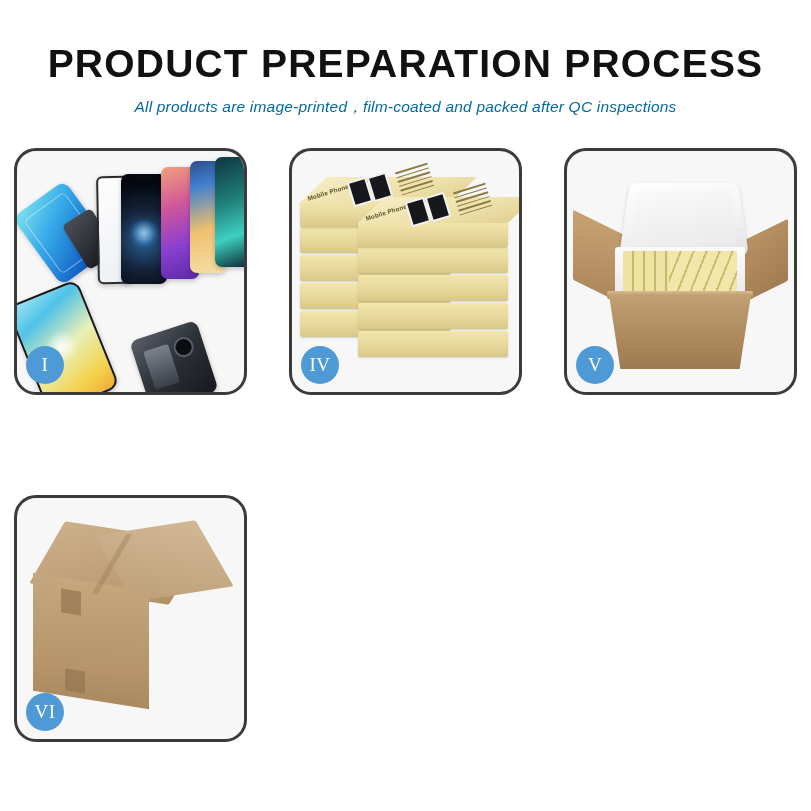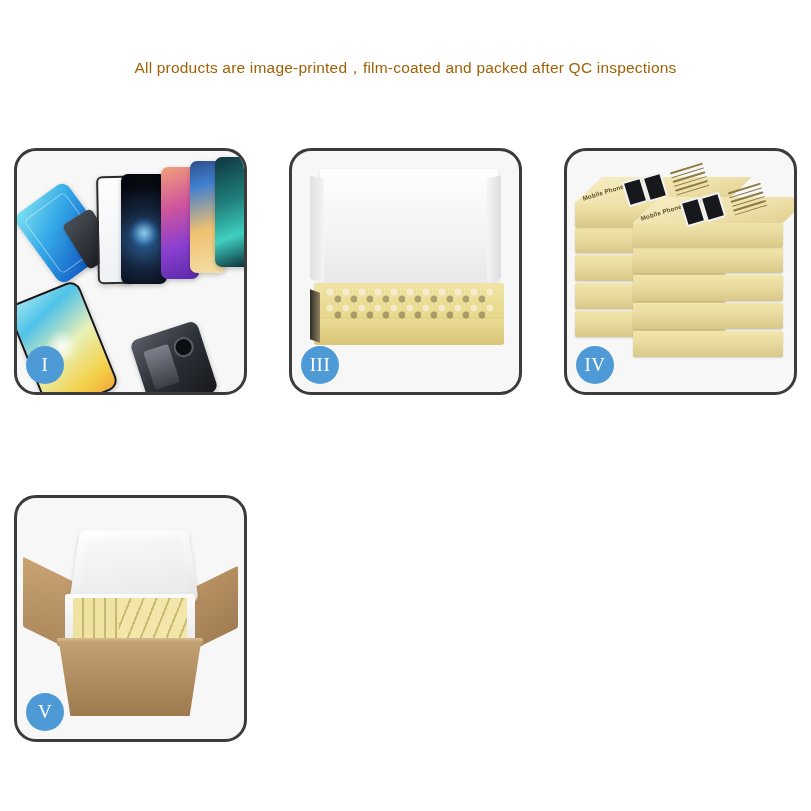--- a/index.html
+++ b/index.html
@@ -12,22 +12,23 @@
   .page{position:relative;width:811px;height:811px;box-sizing:border-box;}
 
   
   .header{padding-top:44px;text-align:center;}
   .title{
     font-size:39px;line-height:1;font-weight:700;color:#111;
     letter-spacing:1.2px;margin:0;
     font-family:"Liberation Sans","DejaVu Sans",sans-serif;
   }
   .subtitle{
-    margin:14px 0 4px 0;font-size:15.5px;color:#a16207;letter-spacing:.2px;
+    margin:14px 0 4px 0;font-size:15.5px;color:#0369a1;letter-spacing:.2px;
     font-family:"Liberation Sans","DejaVu Sans",sans-serif;
+    font-style:italic;
   }
 
   
   .grid{
     position:absolute;left:14px;top:148px;
     width:783px;
     display:grid;
     grid-template-columns:repeat(3,233px);
     grid-template-rows:247px 247px;
     column-gap:42px;row-gap:100px;
@@ -285,20 +286,21 @@
     transform:skewY(-11deg);
   }
   .tape{position:absolute;background:rgba(150,118,80,.72);border-radius:1px;}
 </style>
 </head>
 <body>
 
 <div class="page">
 
   <div class="header">
+    <h1 class="title">PRODUCT PREPARATION PROCESS</h1>
     <p class="subtitle">All products are image-printed，film-coated and packed after QC inspections</p>
   </div>
 
   <div class="grid">
 
     <div class="panel">
       <div class="stage">
         <div class="ph p1-blue"></div>
         <div class="ph p1-darkmini"></div>
         <div class="ph p1-glass"></div>
@@ -309,32 +311,20 @@
         <div class="ph p1-gold"></div>
         <div class="ph p1-teal"></div>
         <div class="ph p1-big"></div>
         <div class="ph p1-backcase"></div>
 
       </div>
       <div class="badge">I</div>
     </div>
 
 
-    <div class="panel">
-      <div class="stage">
-        <div class="b3-lid"></div>
-        <div class="b3-lid-fold-l"></div>
-        <div class="b3-lid-fold-r"></div>
-        <div class="b3-tray"></div>
-        <div class="b3-inner"></div>
-        <div class="b3-tray-front"></div>
-        <div class="b3-tray-side"></div>
-      </div>
-      <div class="badge">III</div>
-    </div>
 
     <div class="panel">
       <div class="stage">
         <div class="stackwrap">
 
           <div class="sbox" style="left:2px;top:62px;"></div>
           <div class="sbox" style="left:2px;top:90px;"></div>
           <div class="sbox" style="left:2px;top:118px;"></div>
           <div class="sbox" style="left:2px;top:146px;"></div>
 
@@ -384,15 +374,27 @@
         <div class="c5-lid"></div>
         <div class="c5-foam"></div>
         <div class="c5-trays"></div>
         <div class="c5-trays2"></div>
         <div class="c5-rim"></div>
         <div class="c5-body"></div>
       </div>
       <div class="badge">V</div>
     </div>
 
+    <div class="panel">
+      <div class="stage">
+        <div class="c6-top"></div>
+        <div class="c6-top2"></div>
+        <div class="c6-front"></div>
+        <div class="c6-side"></div>
+        <div class="tape" style="left:44px;top:92px;width:20px;height:24px;transform:skewY(9deg);"></div>
+        <div class="tape" style="left:48px;top:172px;width:20px;height:22px;transform:skewY(9deg);"></div>
+        <div class="tape" style="left:92px;top:36px;width:6px;height:60px;transform:skewX(-30deg) skewY(8deg);opacity:.5;"></div>
+      </div>
+      <div class="badge">VI</div>
+    </div>
 
   </div>
 </div>
 
 </body></html>

